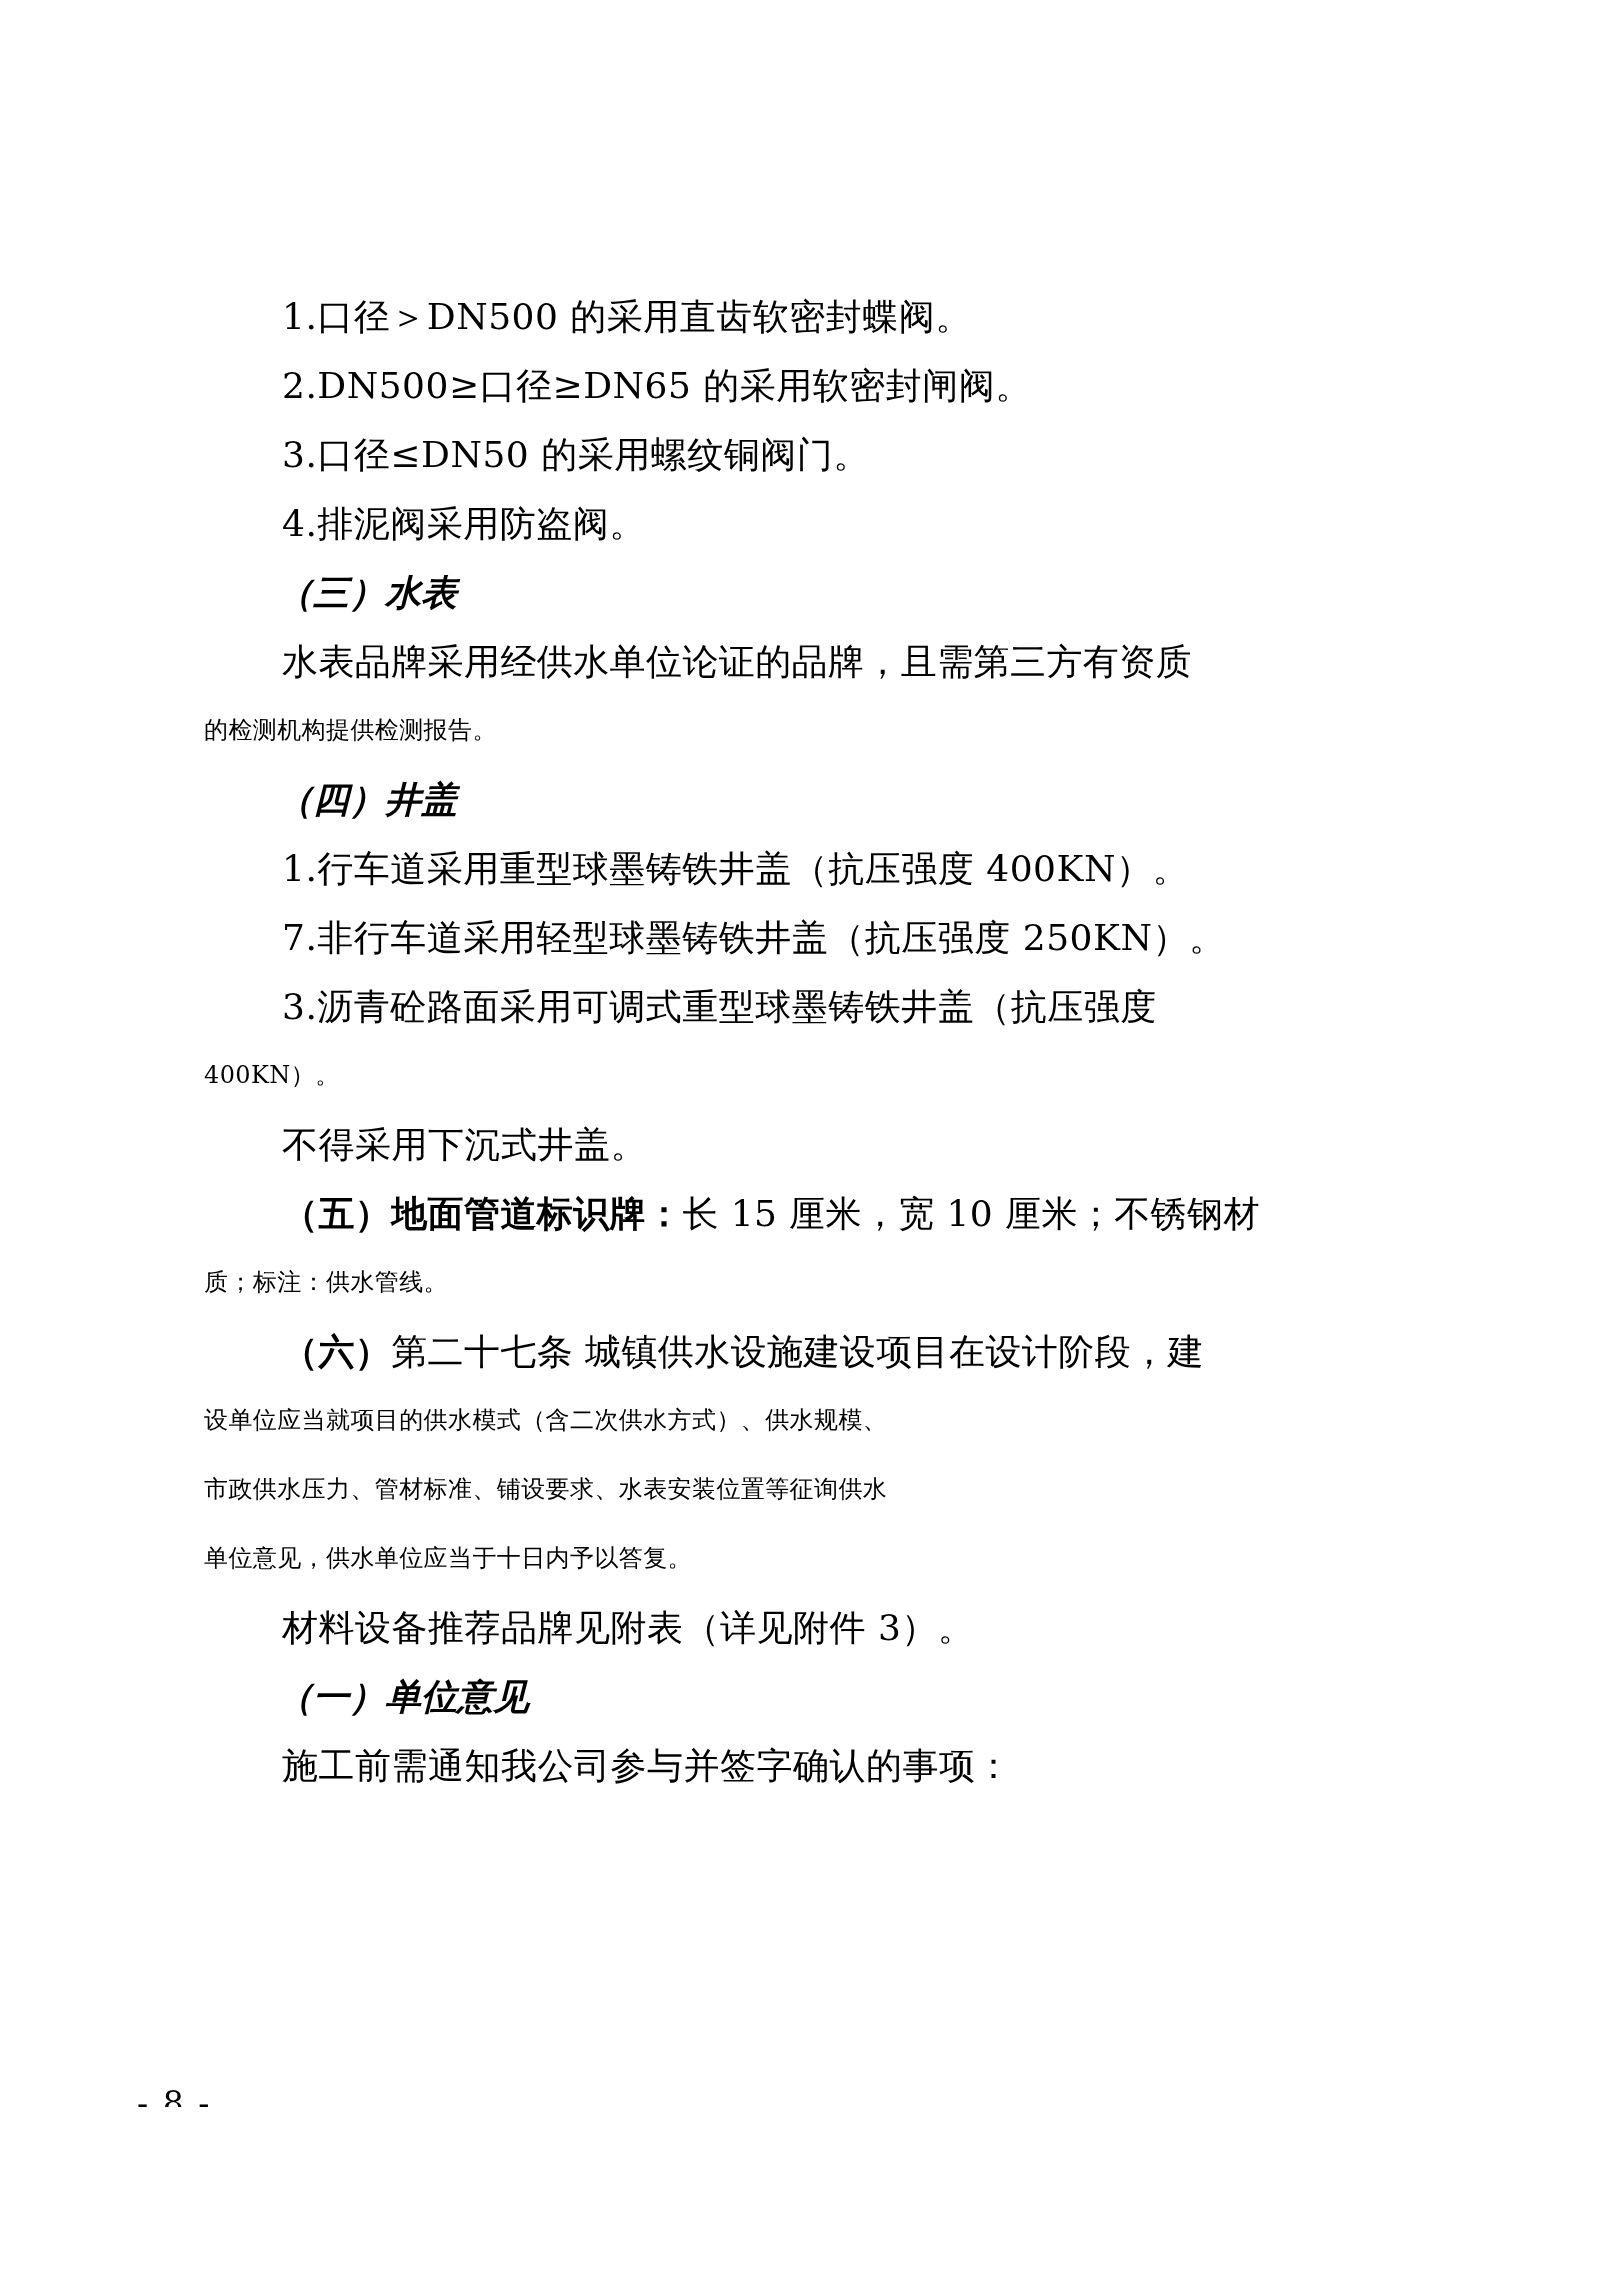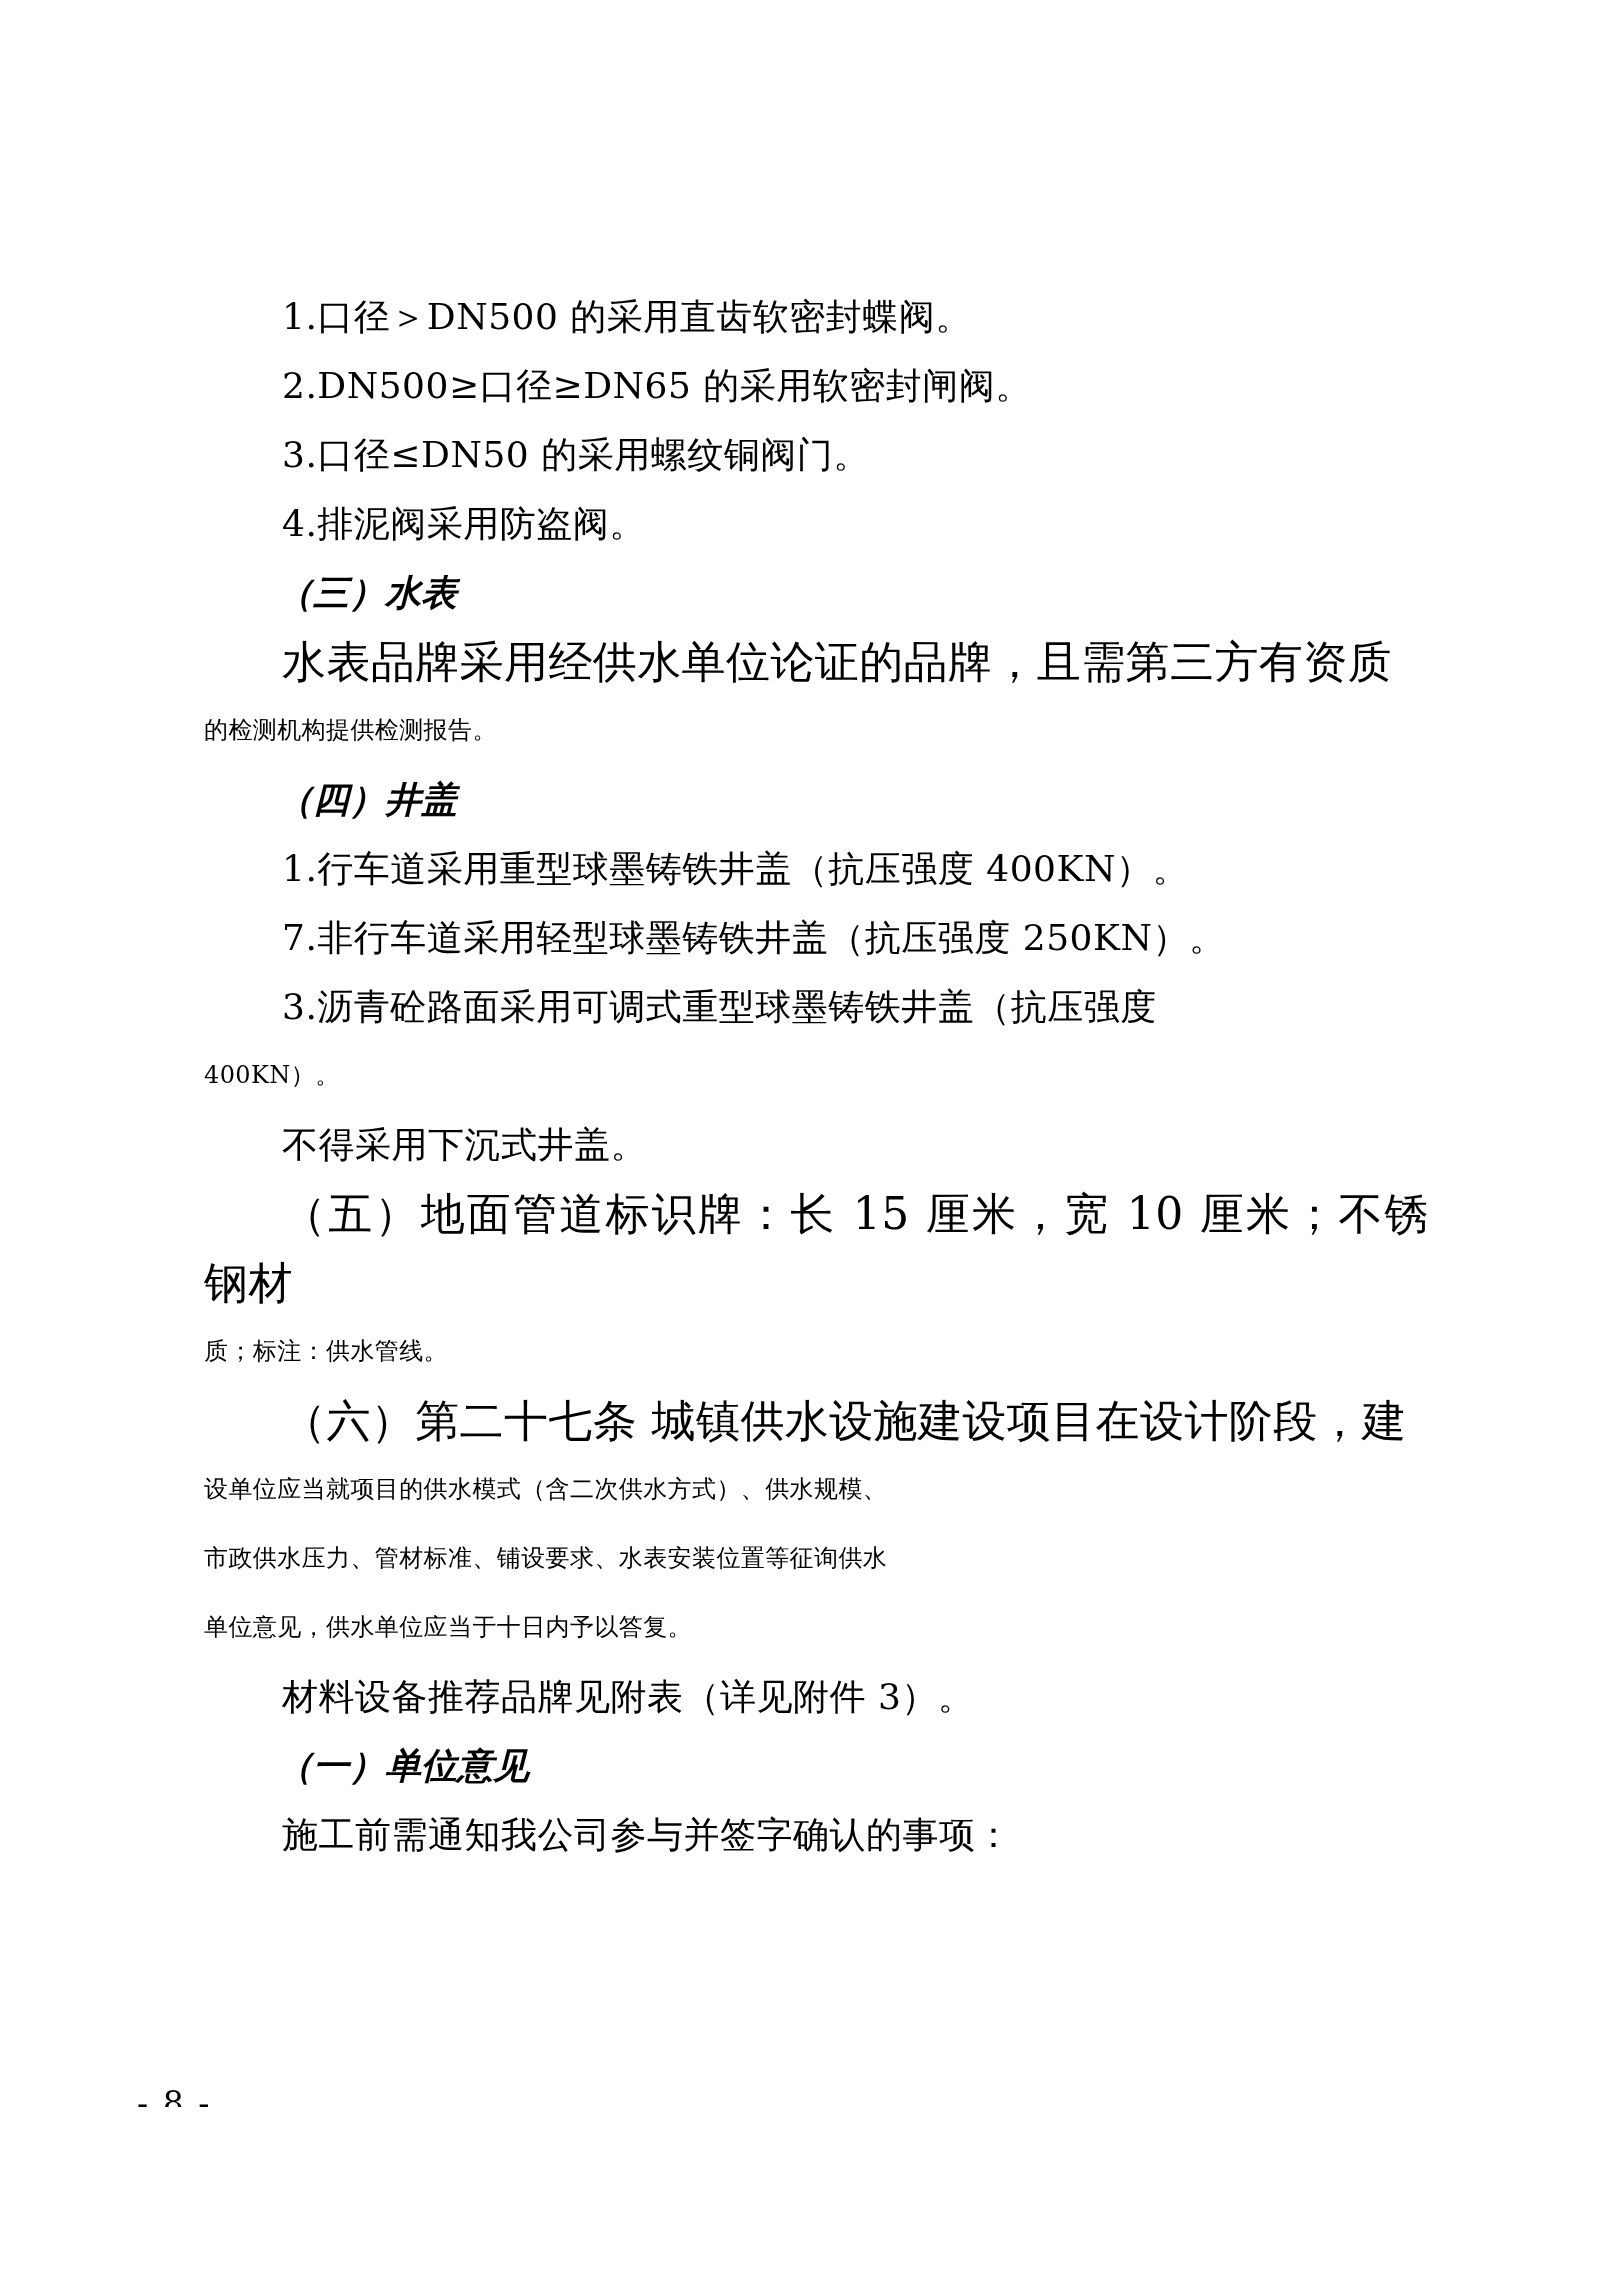--- a/index.html
+++ b/index.html
@@ -35,35 +35,35 @@
     text-indent: 78px;
   }
   .heading {
     font-weight: bold;
     text-indent: 73px;
     font-size: 36px;
     line-height: 69px;
     font-style: italic;
   }
   .para {
-    font-size: 44px;
+    font-size: 36px;
     line-height: 69px;
     text-indent: 78px;
     text-align: justify;
     letter-spacing: 0.4px;
   }
   .para-cont {
     font-size: 24px;
     line-height: 69px;
     text-indent: 0;
     text-align: justify;
     letter-spacing: 0.4px;
   }
   .bold-run {
-    font-weight: normal;
+    font-weight: bold;
     margin-top: 45px;
   }
   .footer {
     position: absolute;
     left: 137px;
     top: 2084px;
     font-size: 33px;
     font-family: "DejaVu Serif", "Liberation Serif", serif;
     letter-spacing: 2px;
   }

